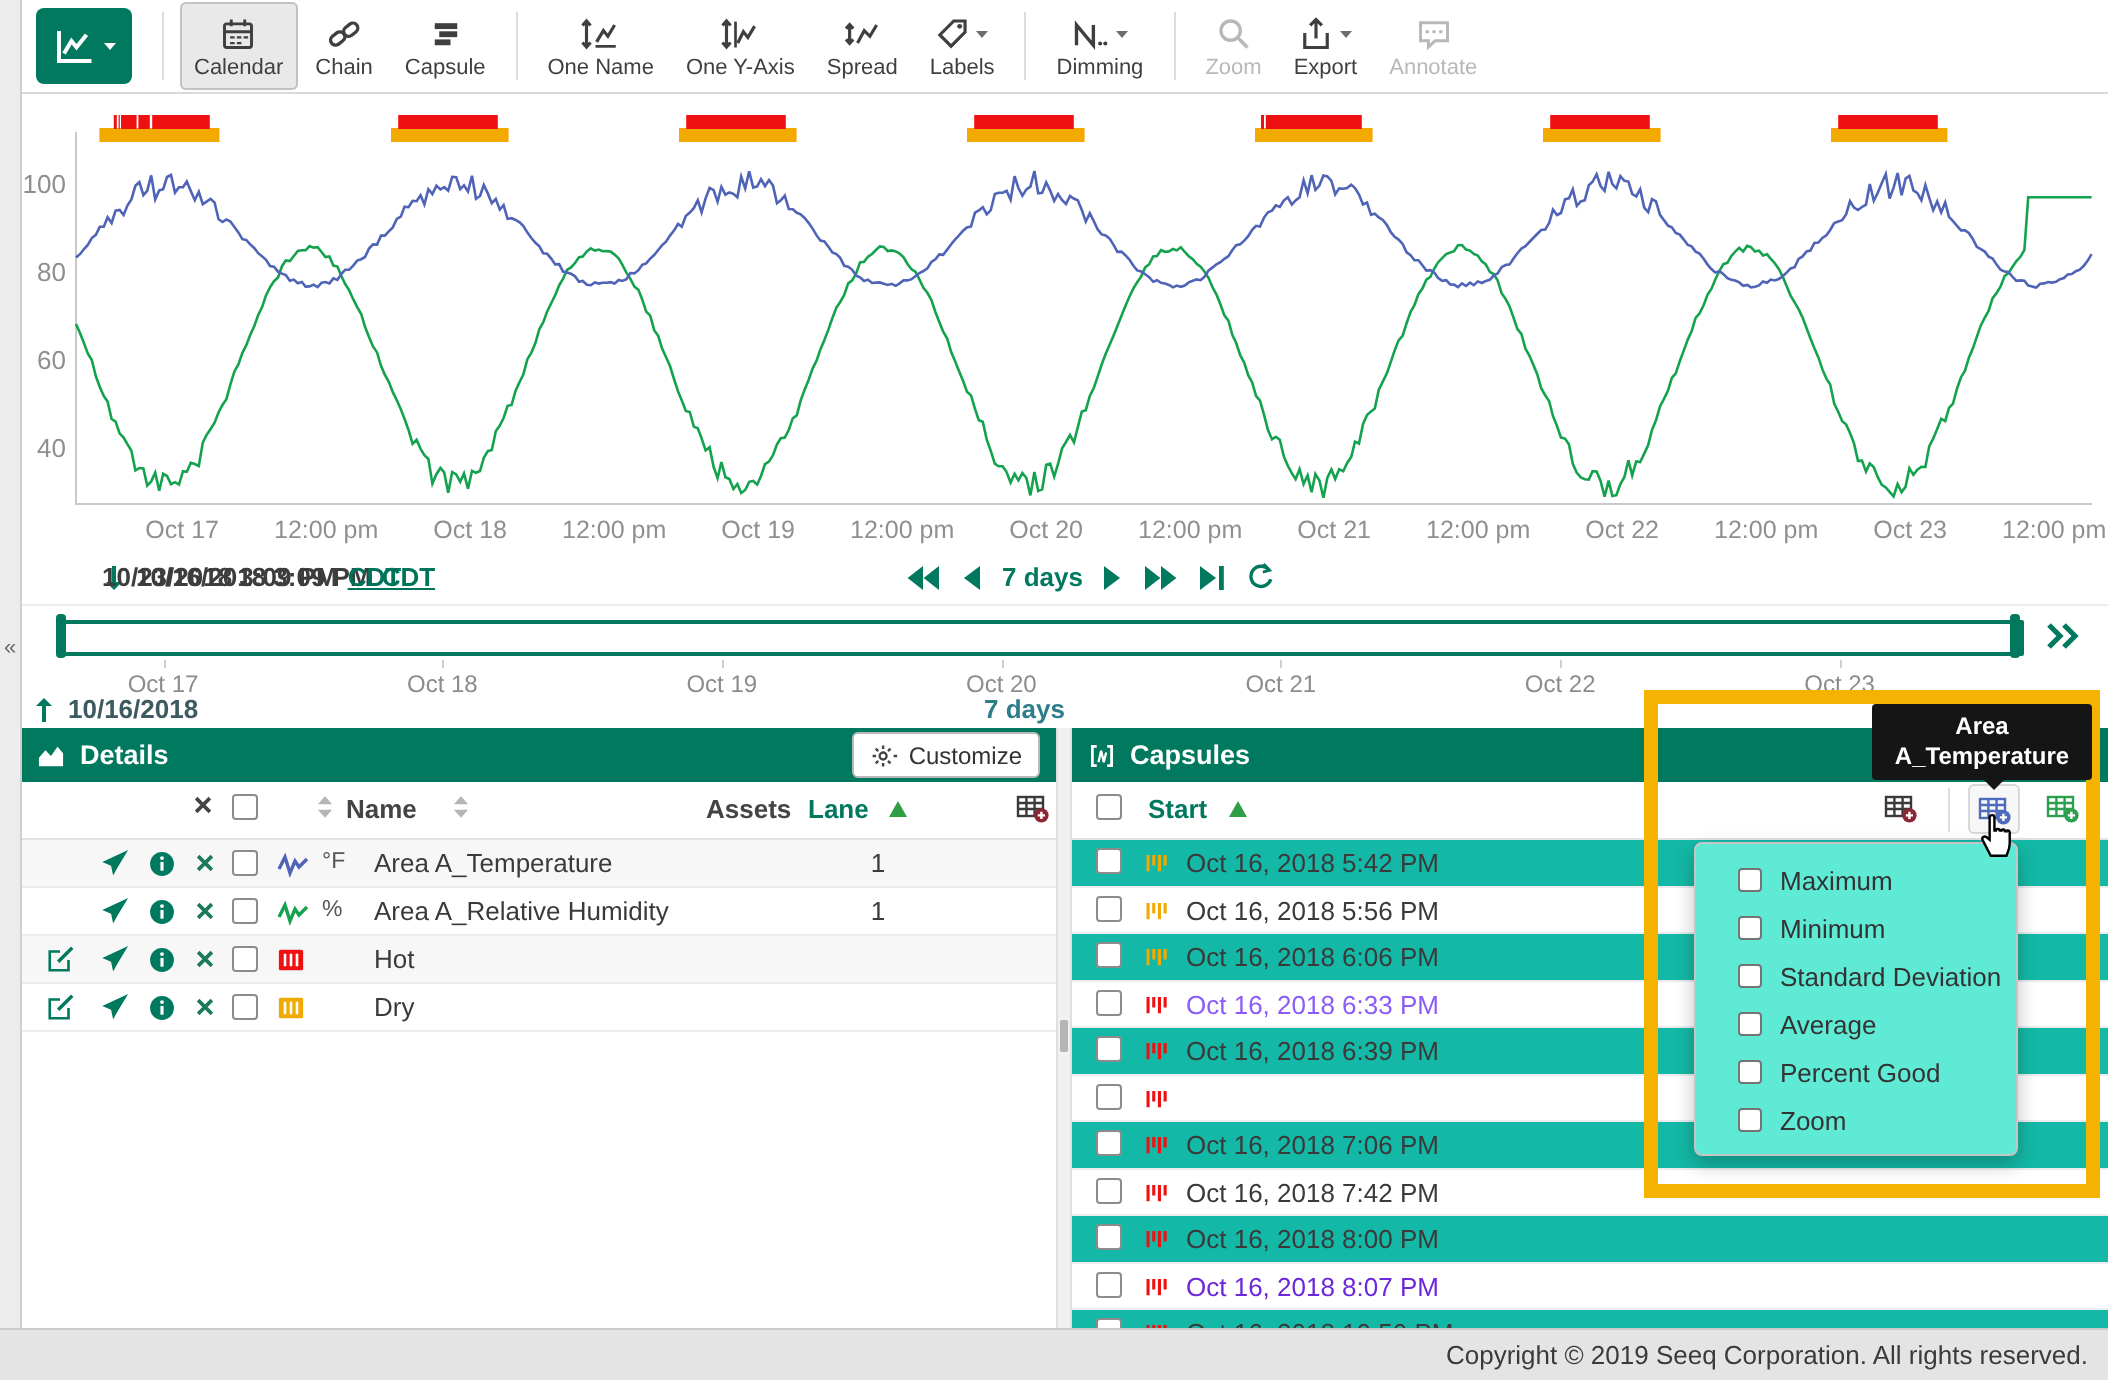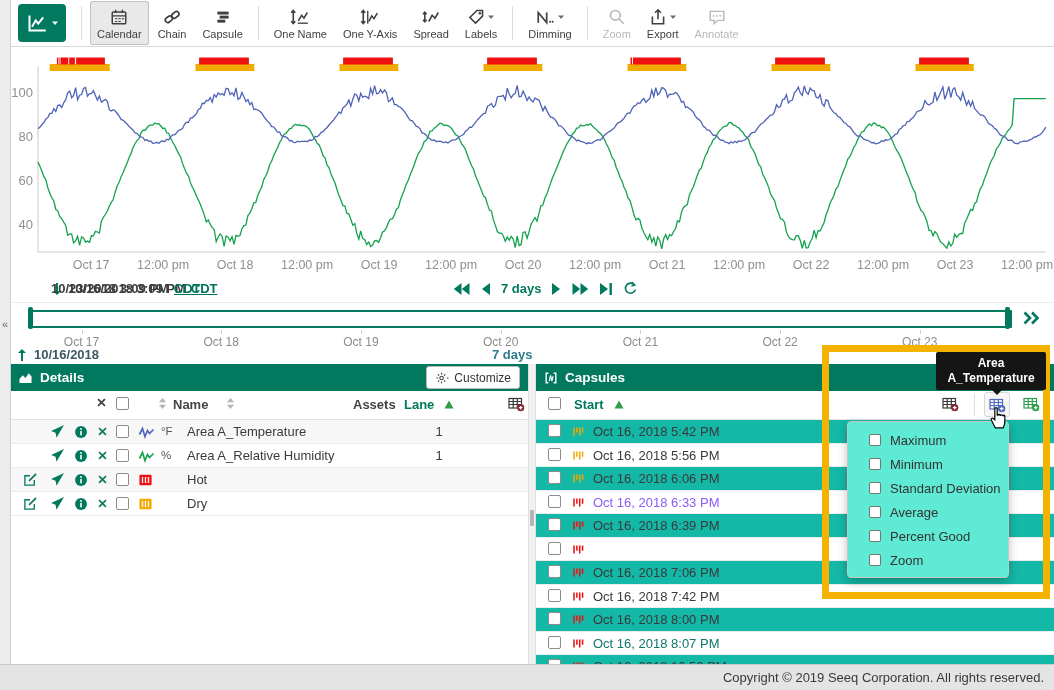--- a/index.html
+++ b/index.html
@@ -741,21 +741,21 @@
         </div>
         <div class="crow">
           <span class="abs" style="left:12px;top:4px;height:13px;">
             <span class="cb"></span>
           </span>
           <span class="abs ic" style="left:36px;">
             <svg width="13" height="13" viewBox="0 0 16 16" stroke="#ee1111" fill="none" stroke-width="1.9">
               <path d="M2.5 3v10M6 3v6.5M9.5 3v10M13 3v6.5"></path>
             </svg>
           </span>
-          <span class="abs" style="left:57px;color:#0f766e;">Oct 16, 2018 8:07 PM</span>
+          <span class="abs" style="left:57px;color:#6d28d9;">Oct 16, 2018 8:07 PM</span>
         </div>
         <div class="crow alt">
           <span class="abs" style="left:12px;top:4px;height:13px;">
             <span class="cb"></span>
           </span>
           <span class="abs ic" style="left:36px;">
             <svg width="13" height="13" viewBox="0 0 16 16" stroke="#ee1111" fill="none" stroke-width="1.9">
               <path d="M2.5 3v10M6 3v6.5M9.5 3v10M13 3v6.5"></path>
             </svg>
           </span>

